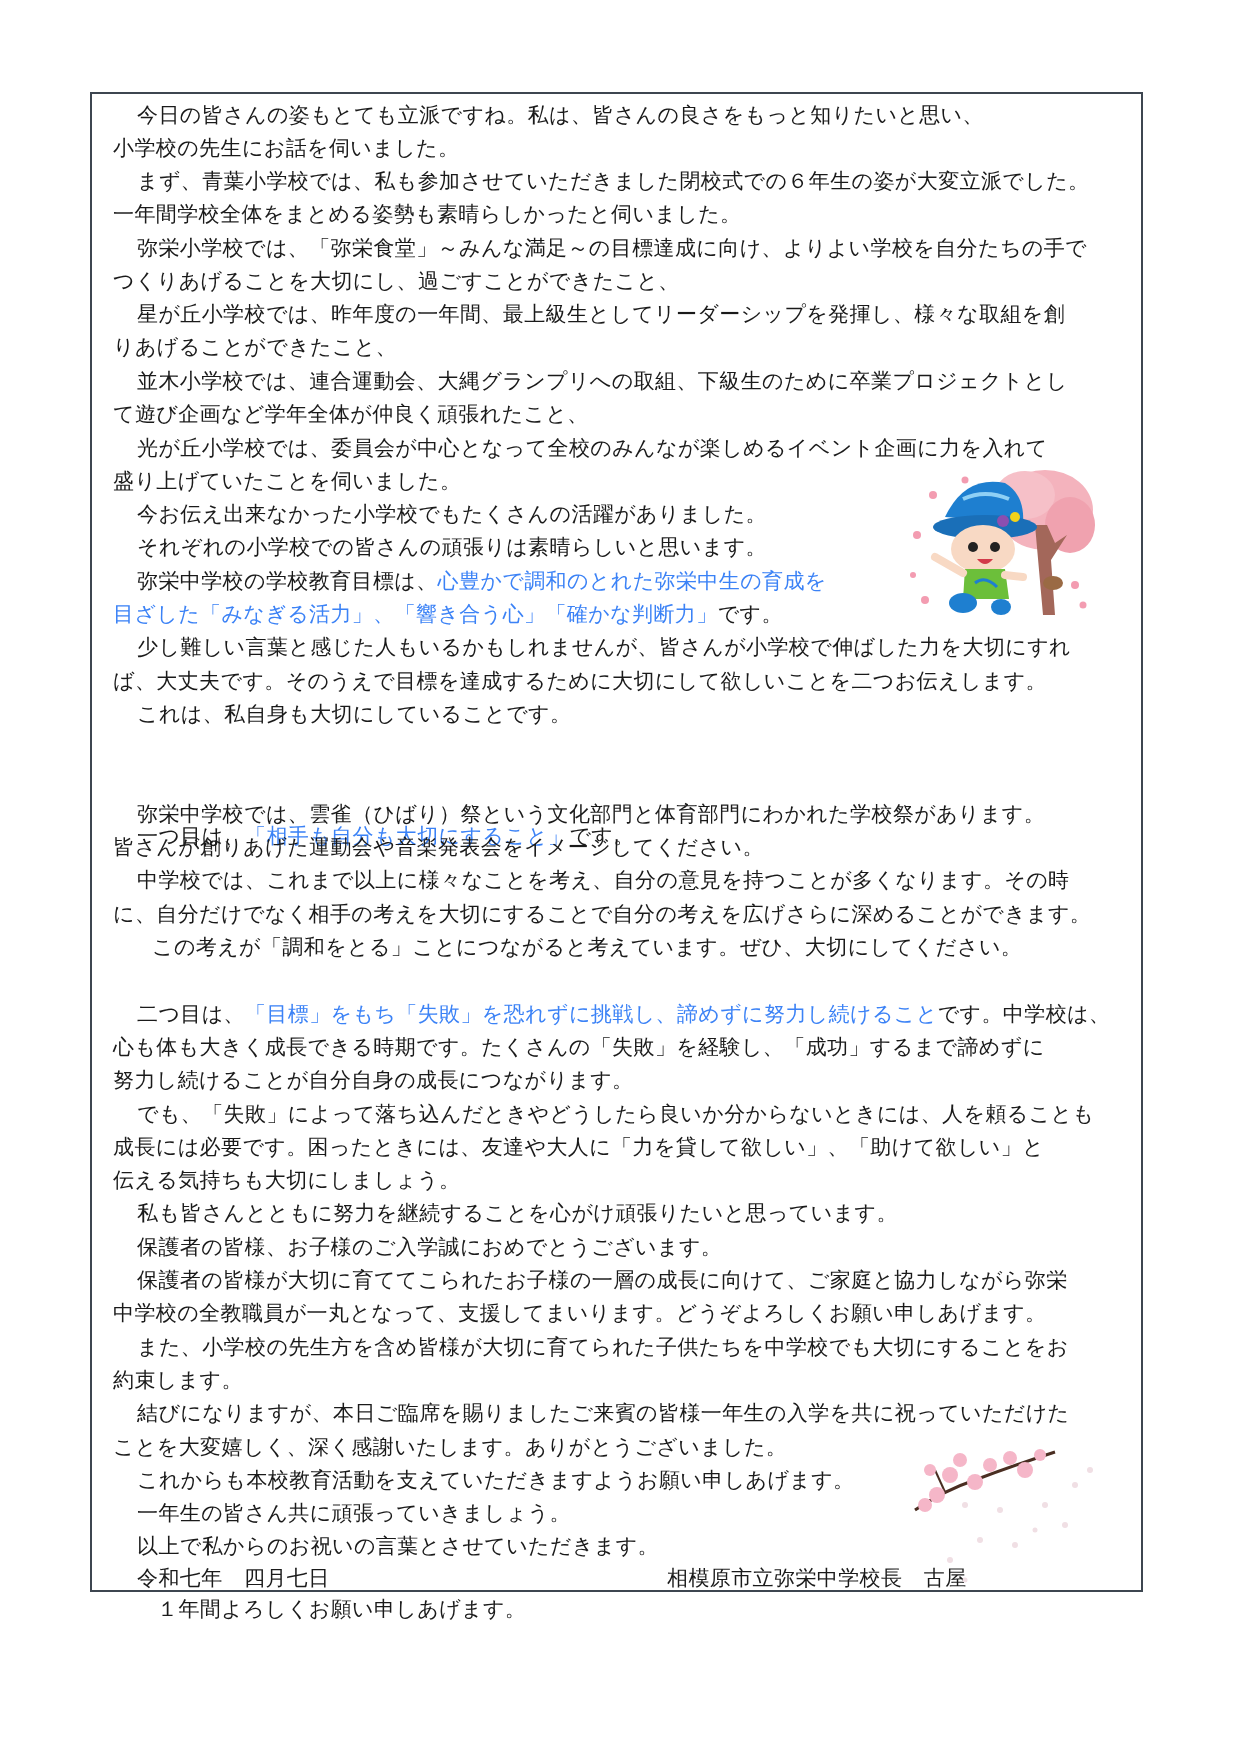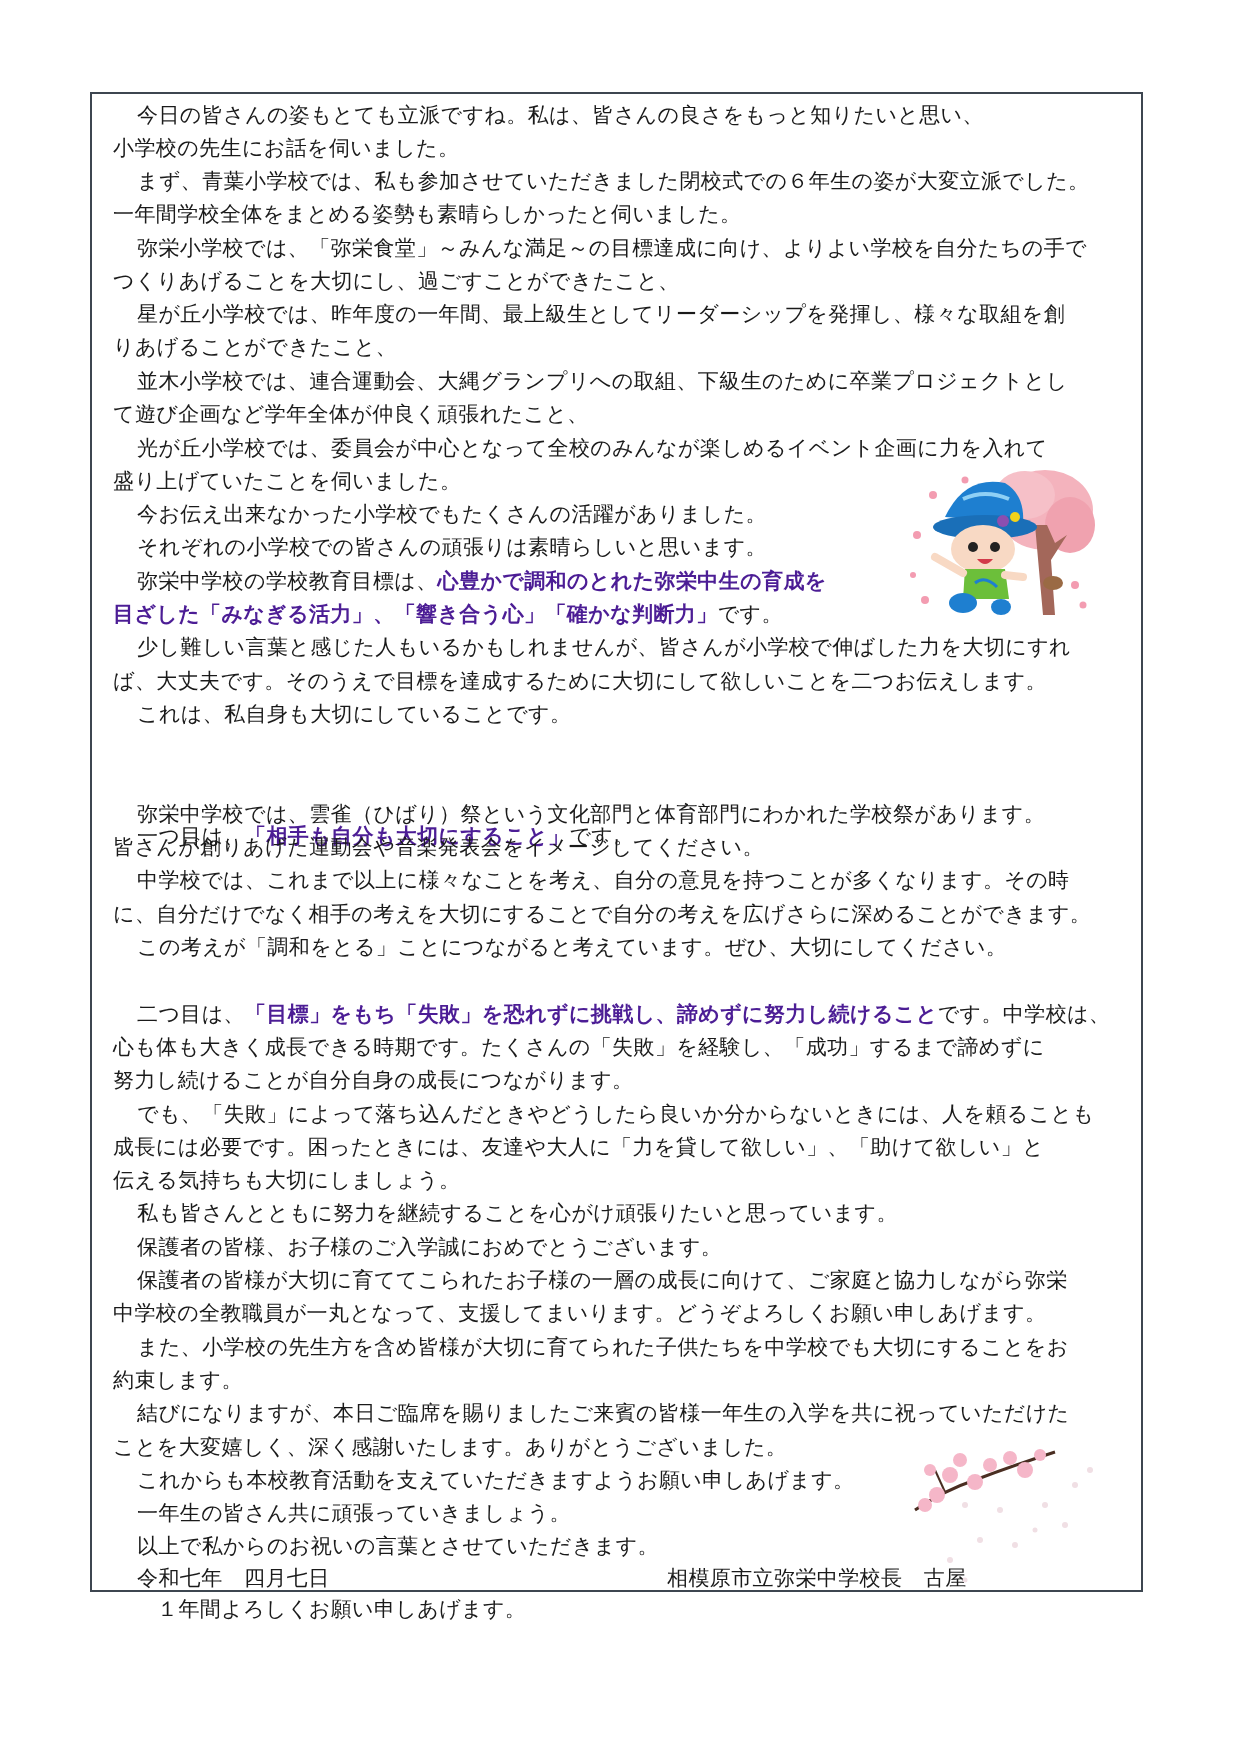--- a/index.html
+++ b/index.html
@@ -10,21 +10,21 @@
   }
   .frame {
     position: absolute; left: 90px; top: 92px; width: 1053px; height: 1500px;
     border: 2px solid #3d4650; box-sizing: border-box; background: #fff;
   }
   .line {
     position: absolute; left: 113px; height: 33px; line-height: 33px;
     font-size: 21px; white-space: nowrap; letter-spacing: 0.4px;
   }
   .line.indent { left: 137px; }
-  .line b { font-weight: bold; color: #4c1d95; }
+  .line b { font-weight: normal; color: #3b82f6; }
   .sig-right { position: absolute; left: 530px; }
   .mascot { position: absolute; left: 905px; top: 465px; width: 192px; height: 152px; }
   .blossom { position: absolute; left: 905px; top: 1430px; width: 200px; height: 160px; }
 </style>
 </head>
 <body>
 
 <div class="frame"></div>
 
 <div id="lines">
@@ -46,21 +46,21 @@
     <div class="line" style="top: 598px;"><span></span><b>目ざした「みなぎる活力」、「響き合う心」「確かな判断力」</b><span>です。</span></div>
     <div class="line indent" style="top: 631.3px;"><span>少し難しい言葉と感じた人もいるかもしれませんが、皆さんが小学校で伸ばした力を大切にすれ</span></div>
     <div class="line" style="top: 664.6px;"><span>ば、大丈夫です。そのうえで目標を達成するために大切にして欲しいことを二つお伝えします。</span></div>
     <div class="line indent" style="top: 697.9px;"><span>これは、私自身も大切にしていることです。</span></div>
     <div class="line indent" style="top: 731.2px;"><span></span></div>
     <div class="line indent" style="top: 780px; margin-top: 40px;"><span>一つ目は、</span><b>「相手も自分も大切にすること」</b><span>です。</span></div>
     <div class="line indent" style="top: 797.8px;"><span>弥栄中学校では、雲雀（ひばり）祭という文化部門と体育部門にわかれた学校祭があります。</span></div>
     <div class="line" style="top: 831.1px;"><span>皆さんが創りあげた運動会や音楽発表会をイメージしてください。</span></div>
     <div class="line indent" style="top: 864.4px;"><span>中学校では、これまで以上に様々なことを考え、自分の意見を持つことが多くなります。その時</span></div>
     <div class="line" style="top: 897.7px;"><span>に、自分だけでなく相手の考えを大切にすることで自分の考えを広げさらに深めることができます。</span></div>
-    <div class="line indent" style="top: 931px;"><span>この考えが「調和をとる」ことにつながると考えています。ぜひ、大切にしてください。</span></div>
+    <div class="line indent" style="top: 931px; margin-left: 15px;"><span>この考えが「調和をとる」ことにつながると考えています。ぜひ、大切にしてください。</span></div>
     <div class="line indent" style="top: 964.3px;"><span></span></div>
     <div class="line indent" style="top: 997.6px;"><span>二つ目は、</span><b>「目標」をもち「失敗」を恐れずに挑戦し、諦めずに努力し続けること</b><span>です。中学校は、</span></div>
     <div class="line" style="top: 1030.9px;"><span>心も体も大きく成長できる時期です。たくさんの「失敗」を経験し、「成功」するまで諦めずに</span></div>
     <div class="line" style="top: 1064.2px;"><span>努力し続けることが自分自身の成長につながります。</span></div>
     <div class="line indent" style="top: 1097.5px;"><span>でも、「失敗」によって落ち込んだときやどうしたら良いか分からないときには、人を頼ることも</span></div>
     <div class="line" style="top: 1130.8px;"><span>成長には必要です。困ったときには、友達や大人に「力を貸して欲しい」、「助けて欲しい」と</span></div>
     <div class="line" style="top: 1164.1px;"><span>伝える気持ちも大切にしましょう。</span></div>
     <div class="line indent" style="top: 1197.4px;"><span>私も皆さんとともに努力を継続することを心がけ頑張りたいと思っています。</span></div>
     <div class="line indent" style="top: 1230.7px;"><span>保護者の皆様、お子様のご入学誠におめでとうございます。</span></div>
     <div class="line indent" style="top: 1264px;"><span>保護者の皆様が大切に育ててこられたお子様の一層の成長に向けて、ご家庭と協力しながら弥栄</span></div>

